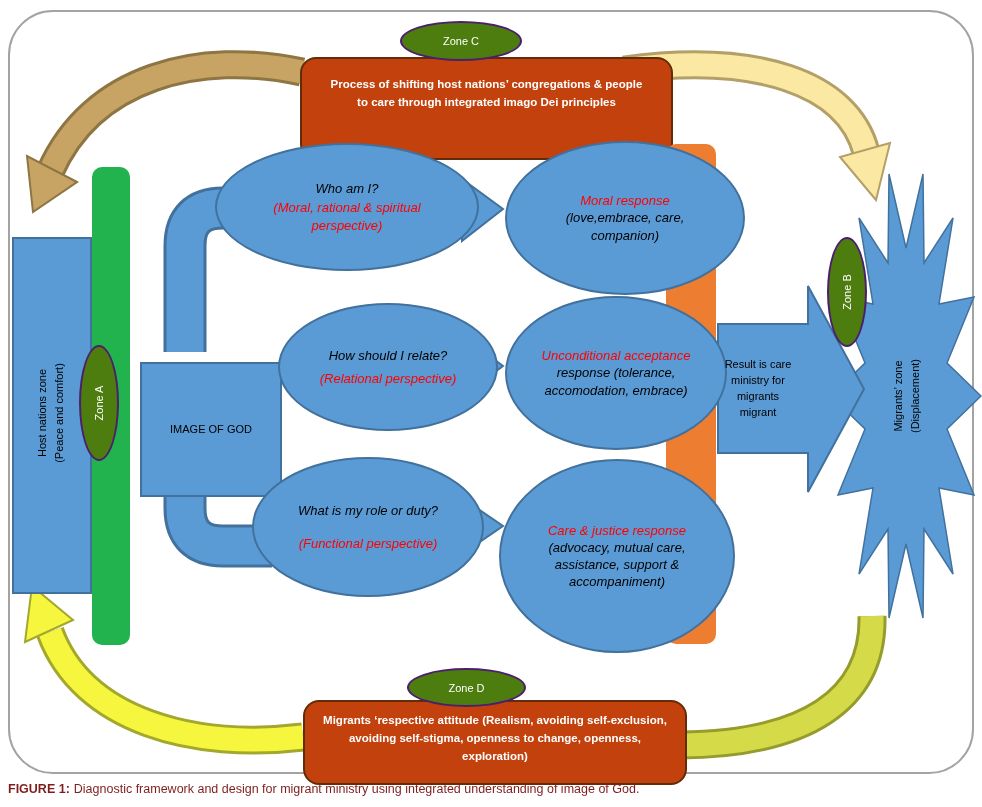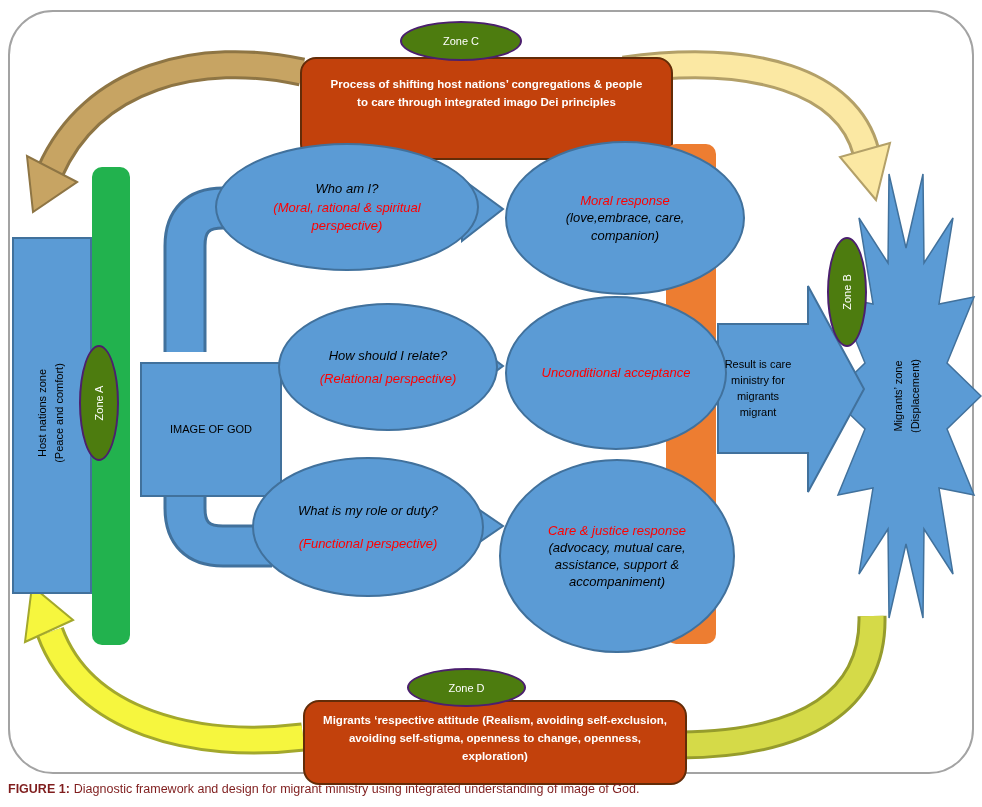--- a/index.html
+++ b/index.html
@@ -115,20 +115,21 @@
   <div>What is my role or duty?</div>
   <div class="red" style="margin-top:16px;">(Functional perspective)</div>
 </div>
 
 <div class="abs z2 ellipse" style="left:505px; top:141px; width:168px; height:150px; padding:0 34px;">
   <div class="red">Moral response</div>
   <div>(love,embrace, care, companion)</div>
 </div>
 <div class="abs z2 ellipse" style="left:505px; top:296px; width:162px; height:150px; padding:0 28px;">
   <div class="red">Unconditional acceptance</div>
+  <div>response (tolerance, accomodation, embrace)</div>
 </div>
 <div class="abs z2 ellipse" style="left:499px; top:459px; width:172px; height:190px; padding:0 30px;">
   <div class="red">Care &amp; justice response</div>
   <div>(advocacy, mutual care, assistance, support &amp; accompaniment)</div>
 </div>
 
 <div class="abs z2 result-text" style="left:722px; top:328px; width:72px; height:122px;">
   <span>Result is care ministry for migrants migrant</span>
 </div>
 <div class="abs z2 zone-ellipse" style="left:827px; top:237px; width:36px; height:106px;">

